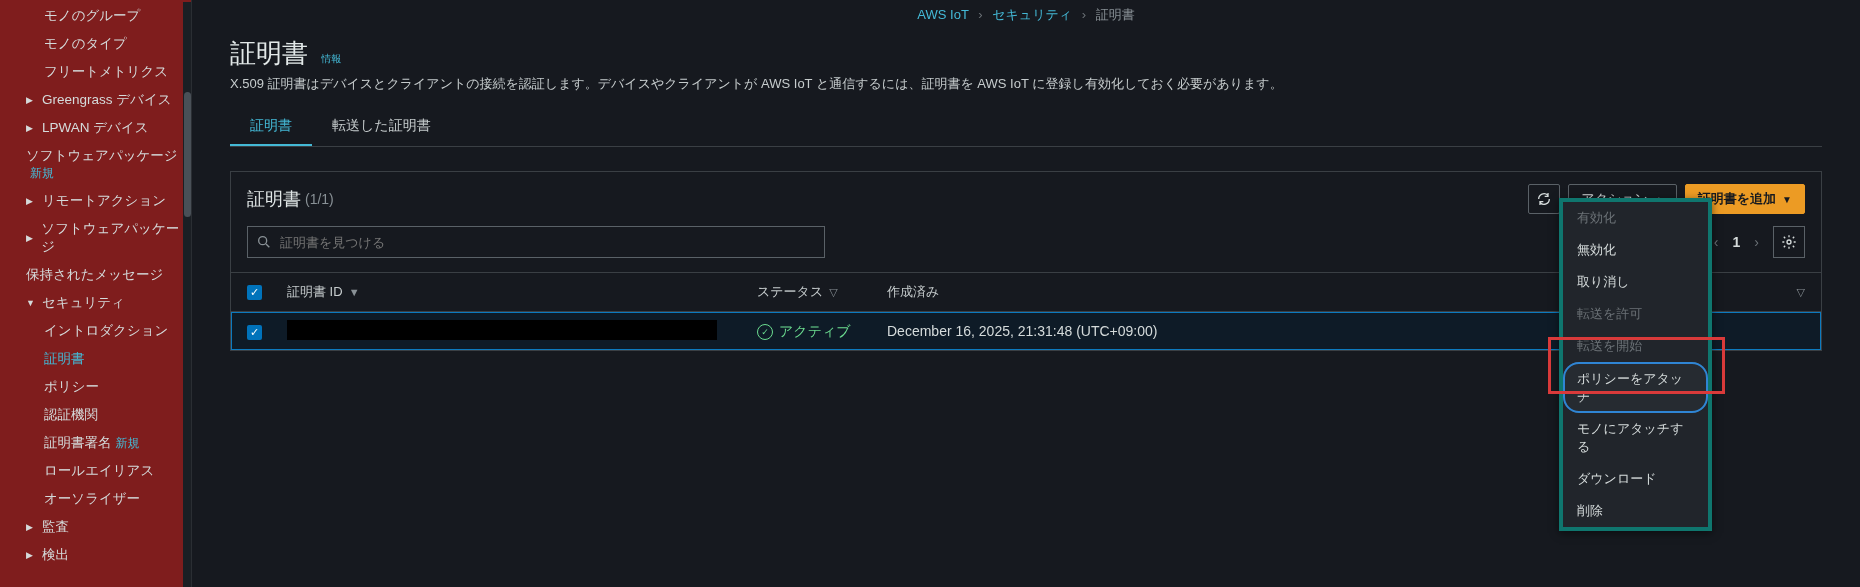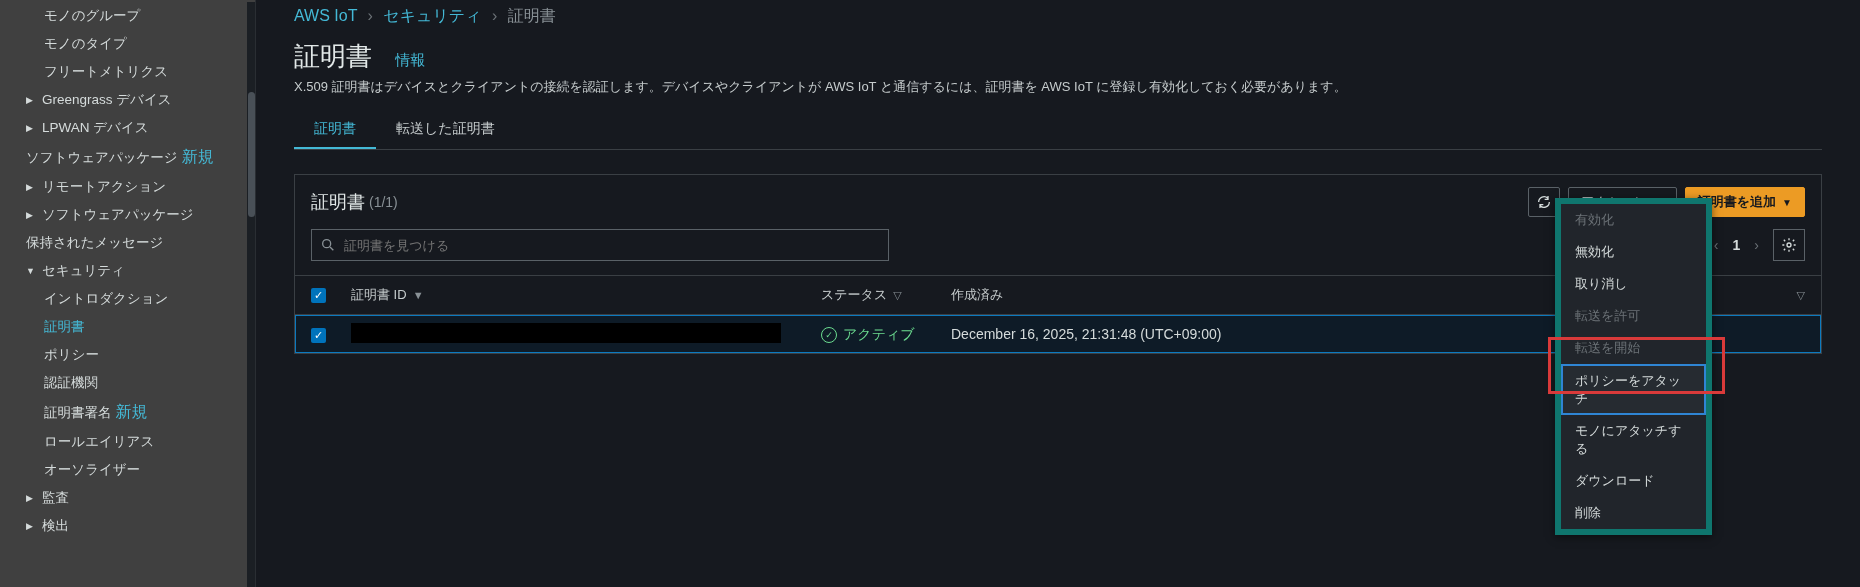--- a/index.html
+++ b/index.html
@@ -15,22 +15,22 @@
 }
 a { color: #44b9d6; text-decoration: none; }
 .page {
   display: flex;
   width: 1860px;
   height: 587px;
 }
 
 
 .sidebar {
-  width: 256px;
-  background: #404040;
+  width: 192px;
+  background: #7f1d1d;
   border-right: 1px solid #2a2e33;
   padding-top: 2px;
   box-sizing: border-box;
   position: relative;
 }
 .sidebar ul { list-style: none; margin: 0; padding: 0; }
 .sidebar li {
   padding: 5px 8px 5px 12px;
   color: #d5dbdb;
   font-size: 13.5px;
@@ -42,21 +42,21 @@
 .sidebar li.indent0 { padding-left: 26px; }
 .sidebar li.has-caret::before {
   content: "▶";
   font-size: 9px;
   color: #d5dbdb;
   margin-right: 6px;
   width: 10px;
 }
 .sidebar li.open::before { content: "▼"; }
 .sidebar li.active a, .sidebar li.active { color: #44b9d6; }
-.sidebar .new { color: #44b9d6; margin-left: 4px; font-size: 16px; }
+.sidebar .new { color: #44b9d6; margin-left: 4px; font-size: 12px; }
 .sidebar .scroll-divider {
   position: absolute;
   right: 0;
   top: 2px;
   bottom: 0;
   width: 8px;
   background: #1b1f24;
 }
 .sidebar .scroll-thumb {
   position: absolute;
@@ -69,33 +69,34 @@
 }
 
 
 .main {
   flex: 1;
   padding: 4px 38px 0 38px;
   box-sizing: border-box;
   position: relative;
 }
 .breadcrumb {
-  font-size: 16px;
+  font-size: 13px;
   color: #899196;
   padding: 2px 0 6px 0;
+  text-align: center;
 }
 .breadcrumb a { color: #44b9d6; }
 .breadcrumb .sep { color: #6b7176; margin: 0 6px; }
 h1 {
   font-size: 26px;
   font-weight: 400;
   margin: 6px 0 4px 0;
   color: #e2e8e8;
 }
-h1 .info { font-size: 15px; color: #44b9d6; margin-left: 16px; }
+h1 .info { font-size: 10px; color: #44b9d6; margin-left: 6px; }
 .desc { font-size: 13px; color: #c6cccd; margin: 2px 0 14px 0; }
 
 .tabs {
   display: flex;
   border-bottom: 1px solid #3a3f44;
 }
 .tabs .tab {
   padding: 10px 20px 9px 20px;
   font-size: 14px;
   color: #c6cccd;
@@ -236,32 +237,32 @@
   font-size: 9px;
 }
 
 
 .action-menu {
   position: absolute;
   right: 148px;
   top: 198px;
   width: 145px;
   background: #21252b;
-  border: 6px solid #0f766e;
+  border: 4px solid #0f766e;
   box-shadow: 0 2px 8px rgba(0,0,0,.5);
   z-index: 20;
 }
 .action-menu .item {
   padding: 7px 14px;
   font-size: 13px;
   color: #d5dbdb;
   cursor: pointer;
 }
 .action-menu .item.disabled { color: #6b7176; cursor: default; }
-.action-menu .item.sep-top { border-top: 1px solid #3a3f44; }
+.action-menu .item.sep-top { border-top: 1px solid #3a3f44; border-radius: 16px; }
 .action-menu .item.hl {
   outline: 2px solid #2f85d4;
   outline-offset: -2px;
   background: #262b31;
 }
 .red-box {
   position: absolute;
   right: 135px;
   top: 337px;
   width: 171px;

